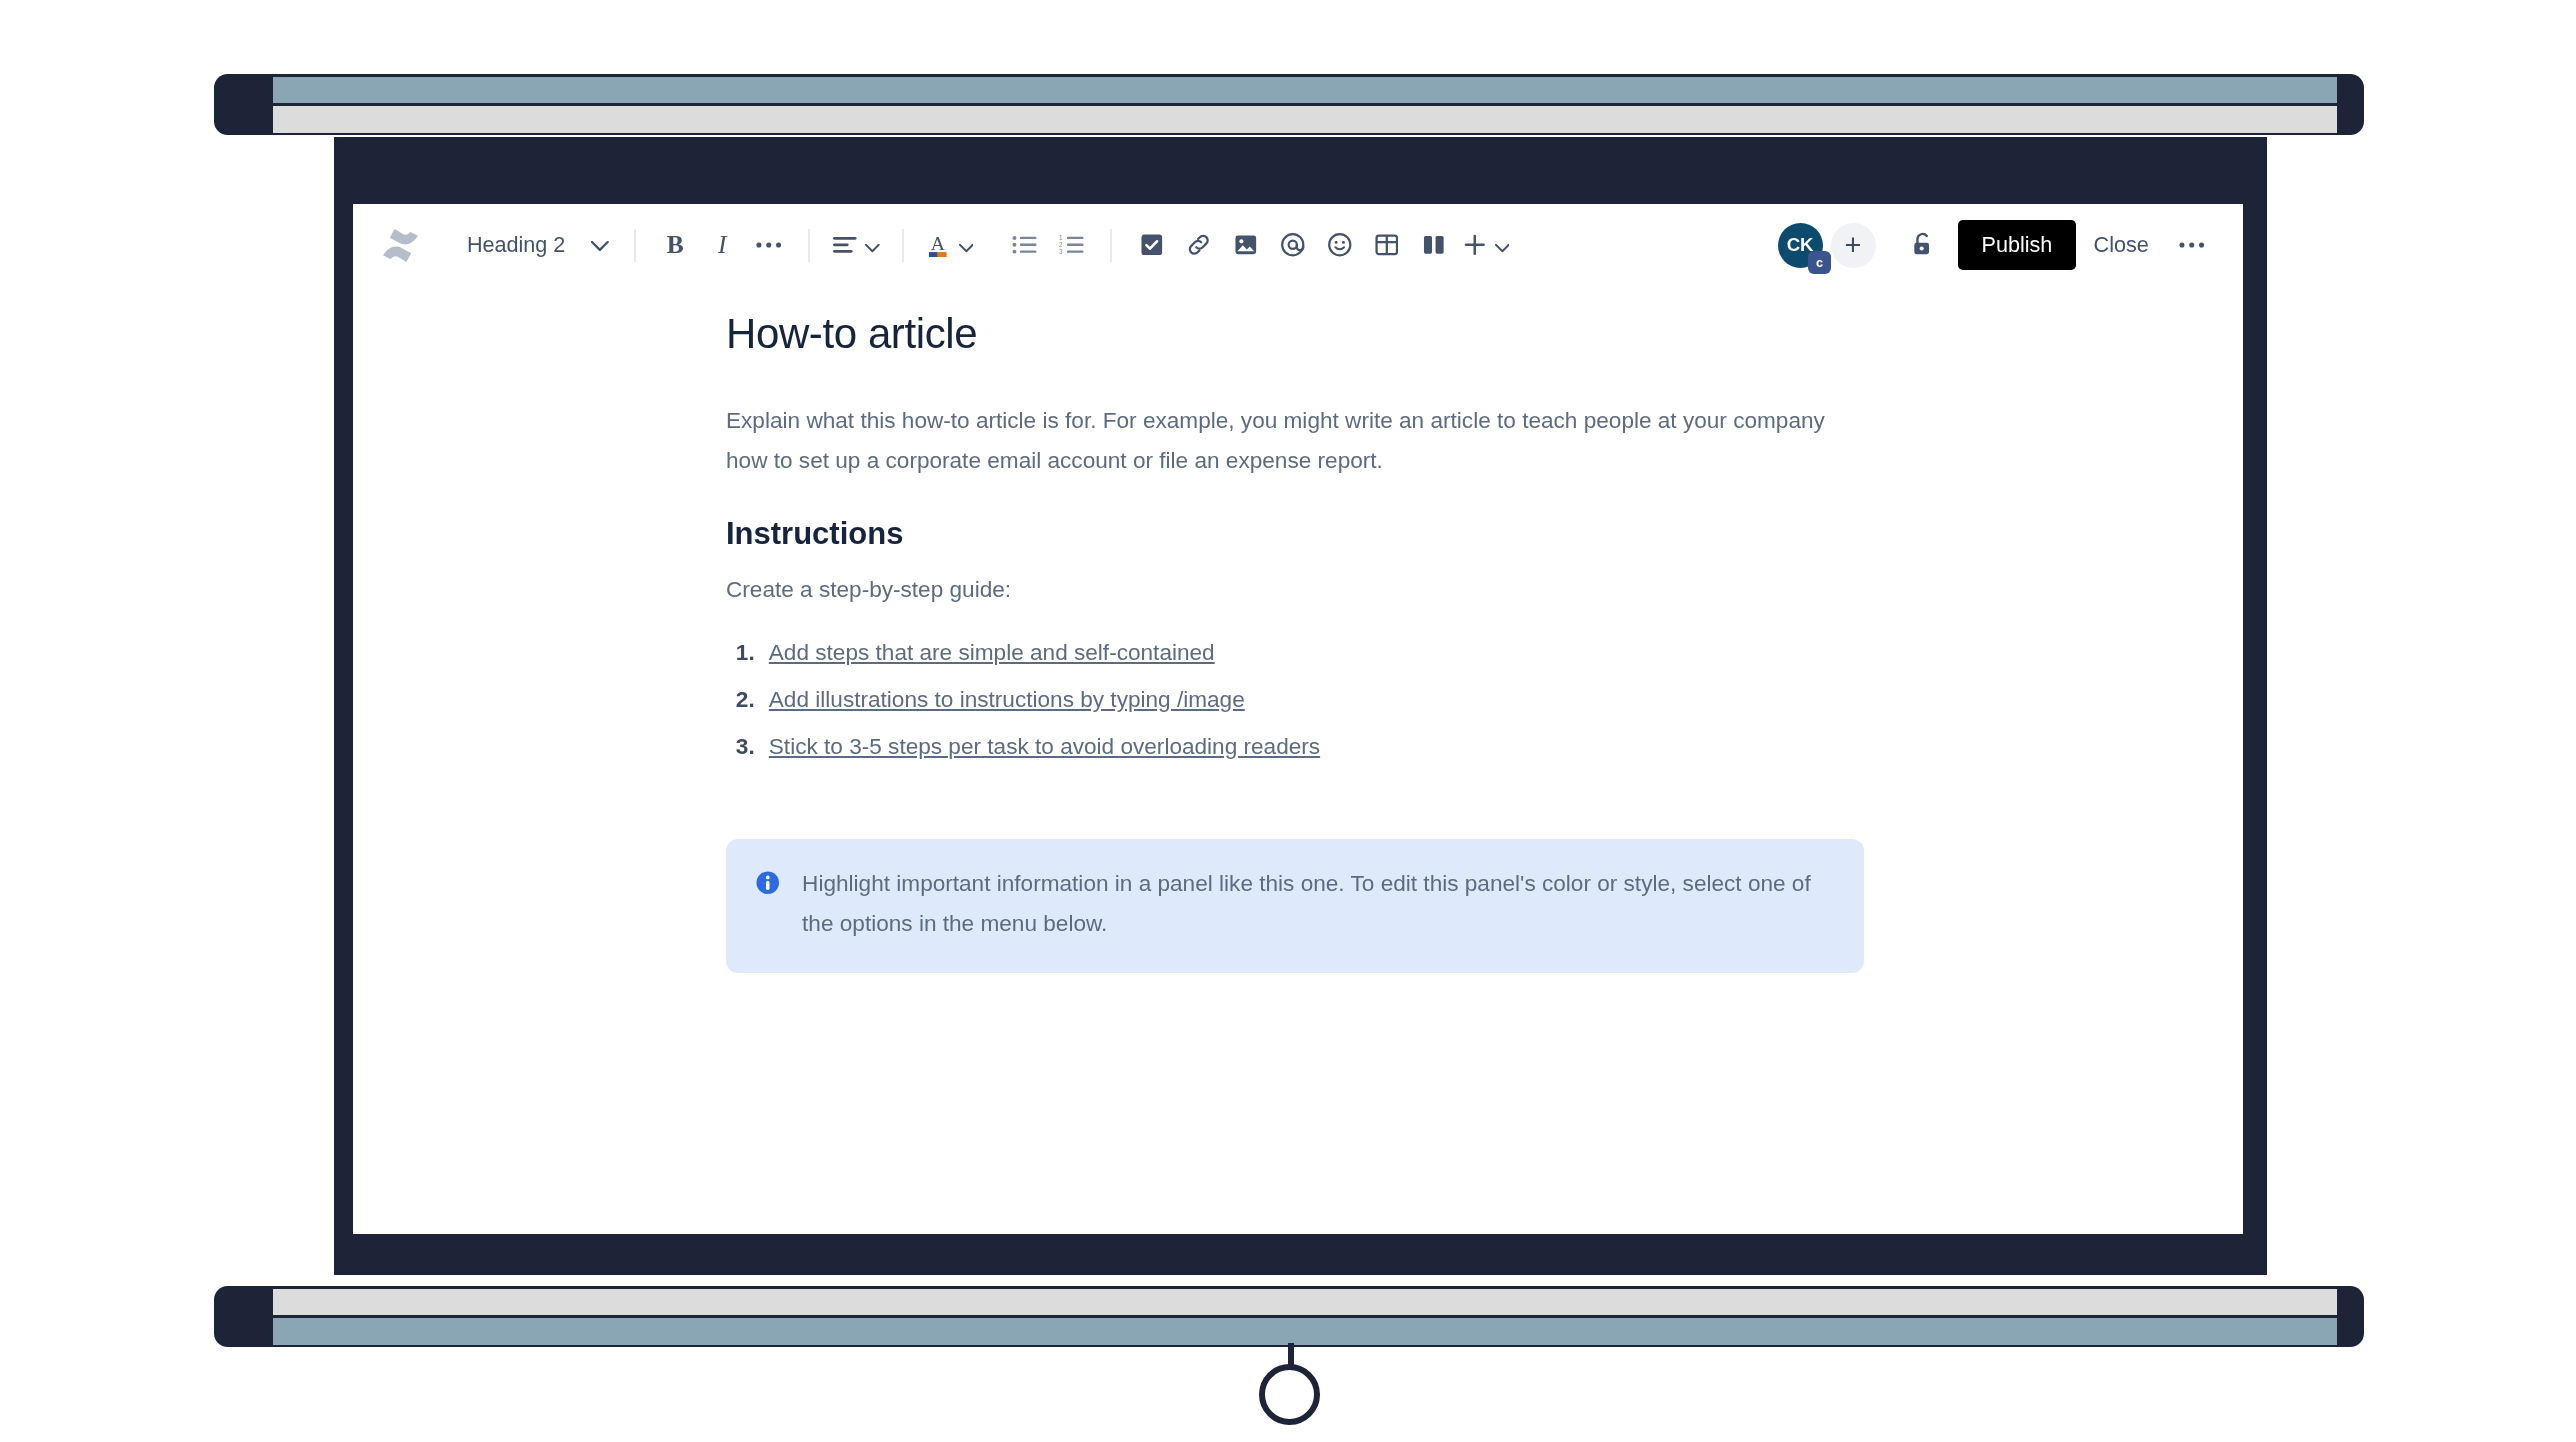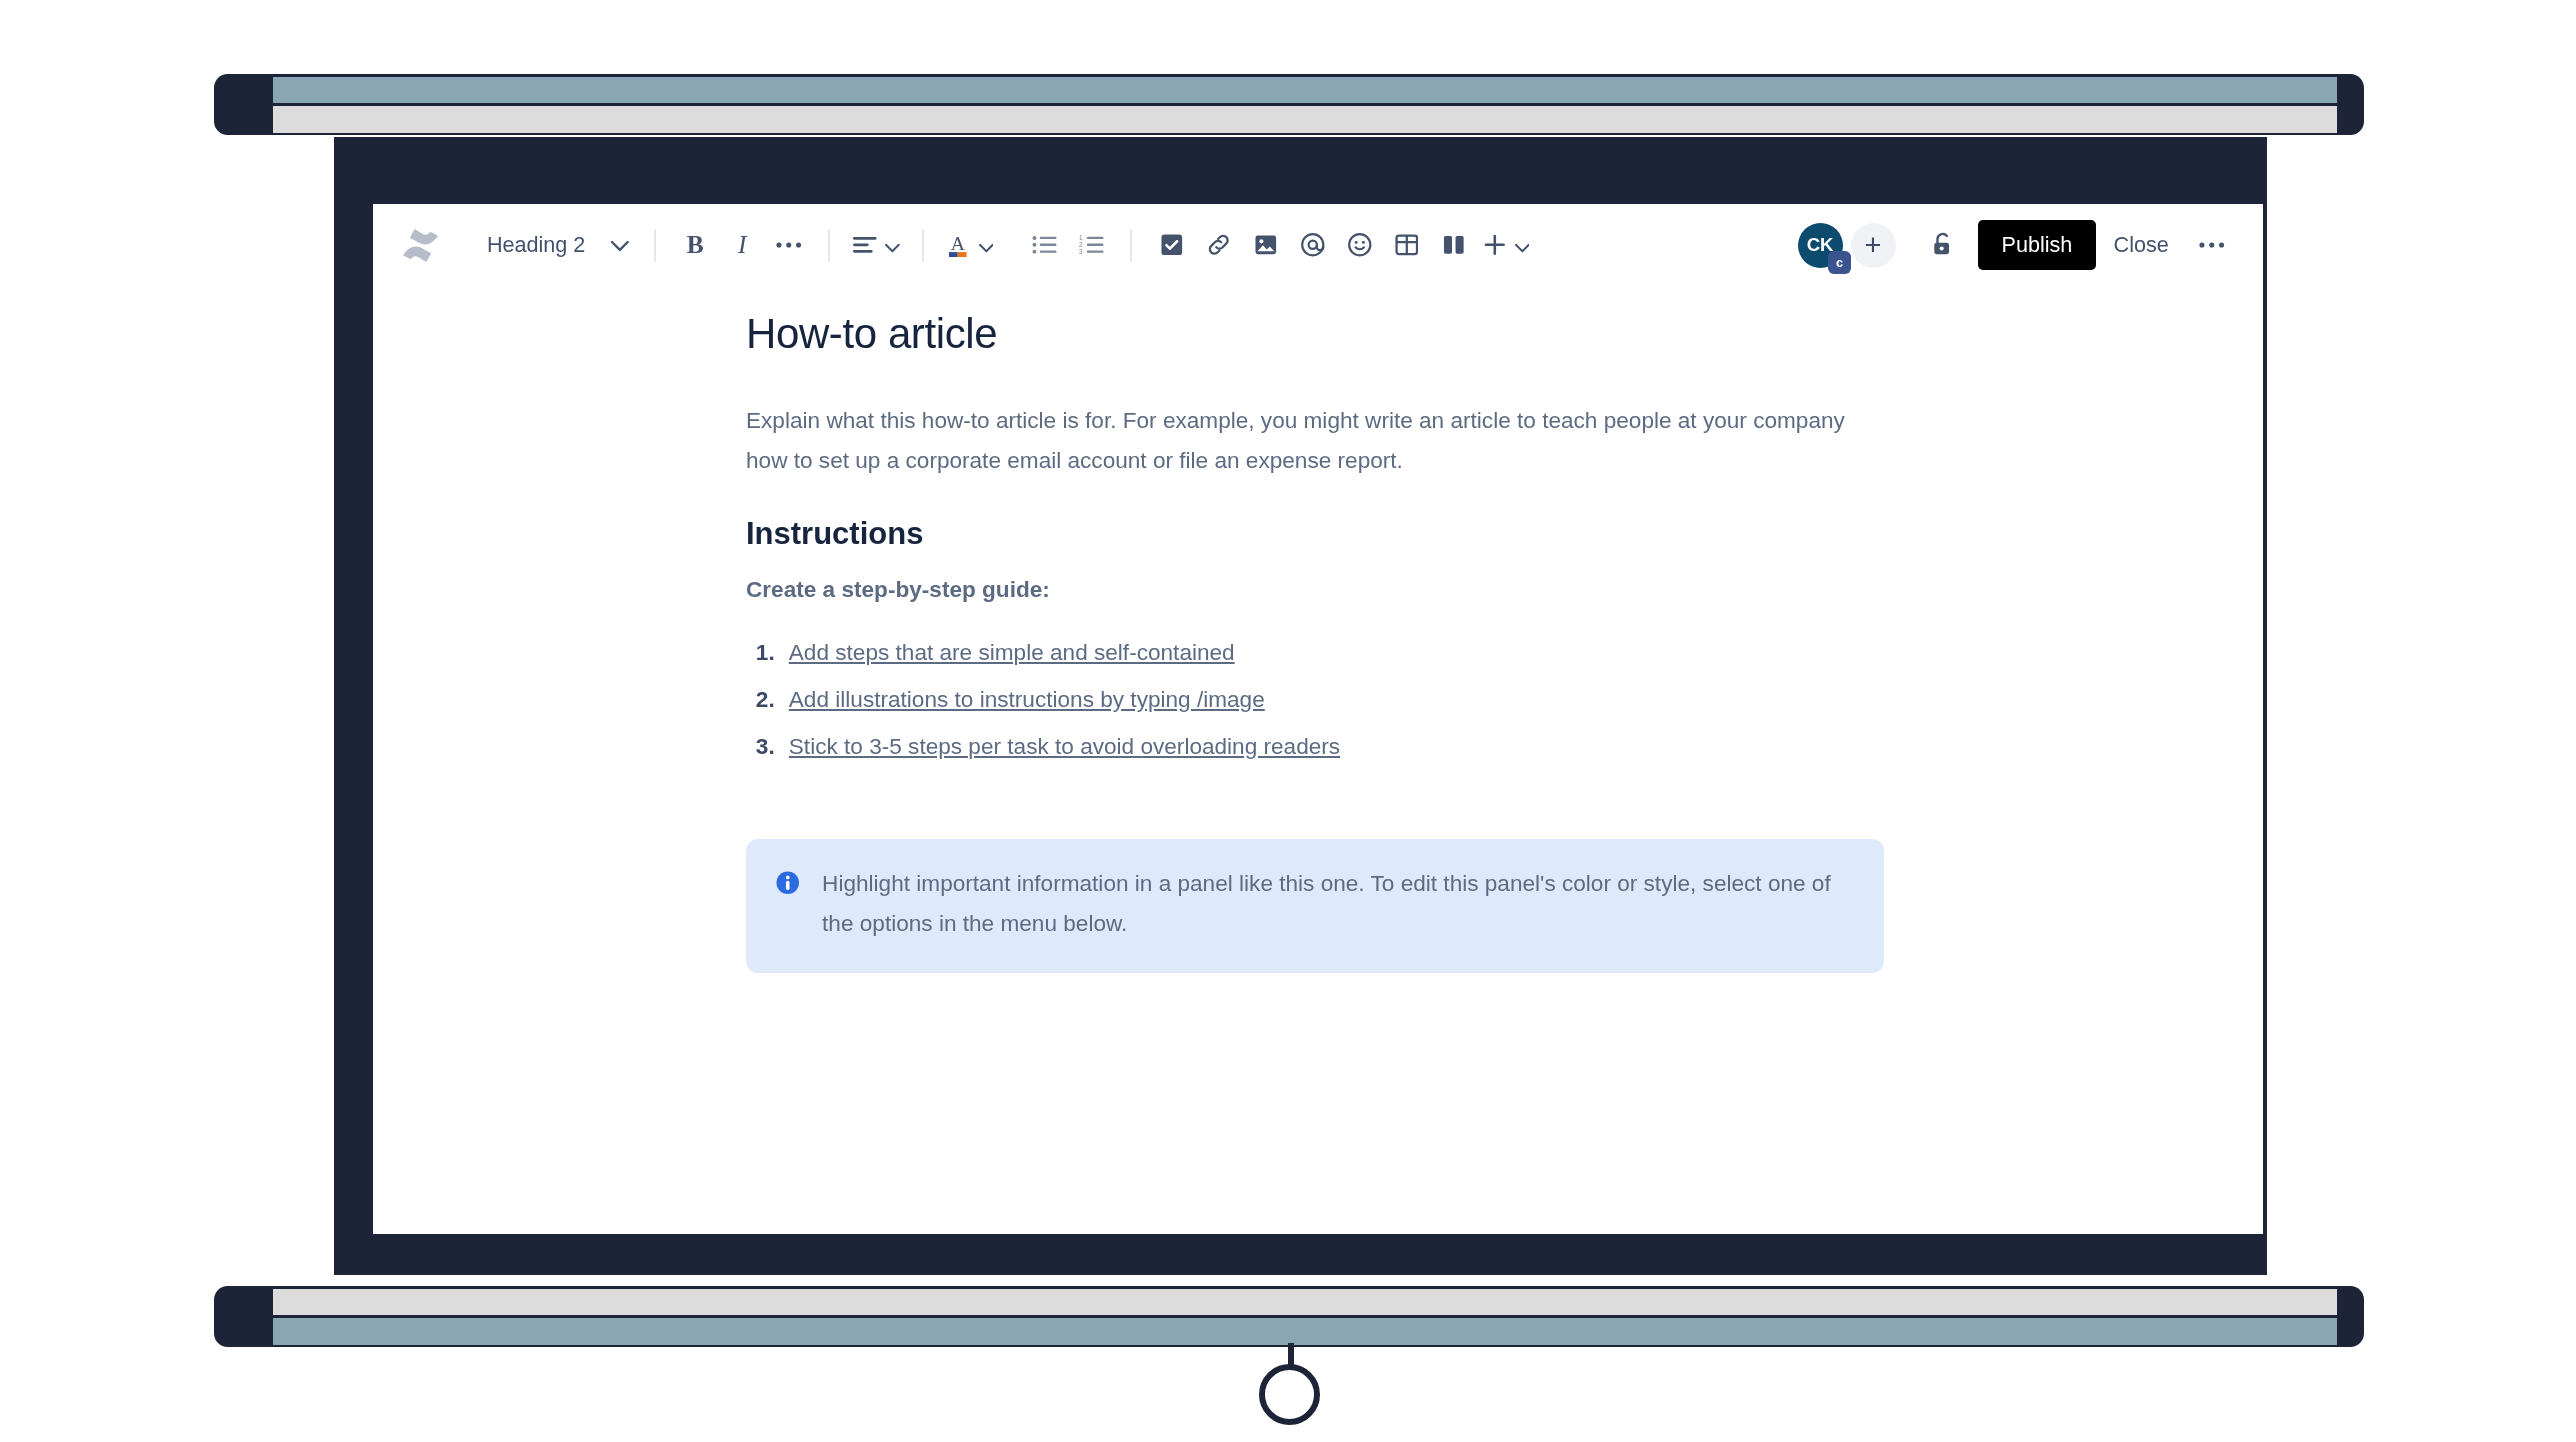--- a/index.html
+++ b/index.html
@@ -38,21 +38,21 @@
   }
   .cord-ring {
     position: absolute; left: 1259px; top: 1364px;
     width: 61px; height: 61px;
     border: 6.9px solid #1e2437; border-radius: 50%;
     background: #fff;
   }
 
   
   .editor {
-    position: absolute; left: 373px; top: 204px;
+    position: absolute; left: 353px; top: 204px;
     width: 1890px; height: 1030px;
     background: #ffffff;
   }
   .toolbar {
     position: relative; height: 82px;
     display: flex; align-items: center;
     padding: 0 25.5px 0 19.6px;
   }
   .tb-spacer { flex: 1; }
 
@@ -124,21 +124,21 @@
     letter-spacing: -0.4px; margin-bottom: 43px;
   }
   .para {
     font-size: 22.6px; line-height: 40px; color: #5d6b82;
     margin-bottom: 9.8px; max-width: 1109px;
   }
   .h2 {
     font-size: 31px; font-weight: 700; color: #17243d;
     margin-top: 35px; margin-bottom: 25.5px;
   }
-  .lead { font-size: 22.6px; color: #5d6b82; margin-bottom: 25.5px; font-weight: bold; }
+  .lead { font-size: 22.6px; color: #5d6b82; margin-bottom: 25.5px; }
   ol.steps { list-style: none; counter-reset: s; padding-left: 9.8px; }
   ol.steps li {
     counter-increment: s;
     font-size: 22.6px; color: #5d6b82;
     line-height: 47px; position: relative; padding-left: 33px; text-decoration: underline;
   }
   ol.steps li::before {
     content: counter(s) ".";
     position: absolute; left: 0; color: #3d4a63; font-weight: 600;
   }

